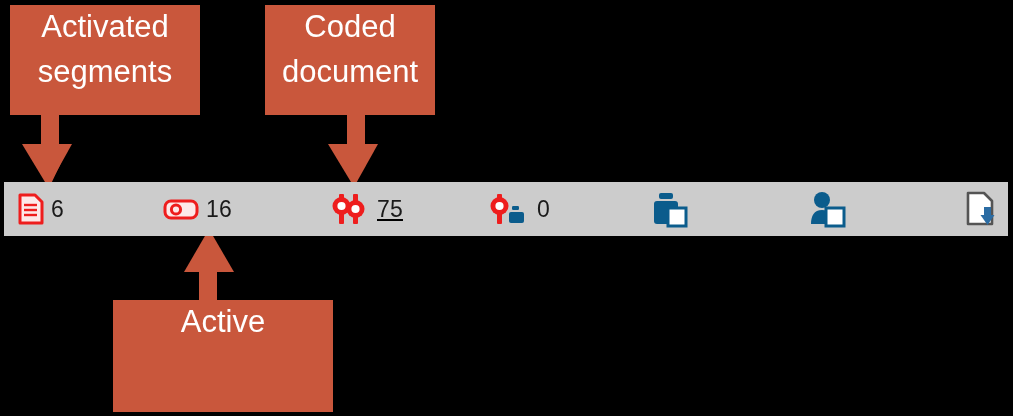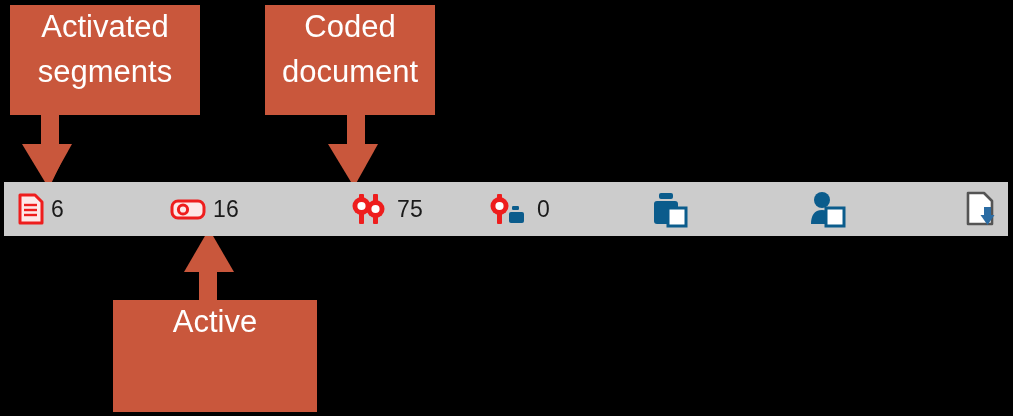--- a/index.html
+++ b/index.html
@@ -90,47 +90,47 @@
   </div>
   <svg class="arrow" style="left:326px; top:113px;" width="54" height="75" viewBox="0 0 54 75">
     <rect x="21" y="0" width="18" height="32" fill="#c9573c"></rect>
     <polygon points="2,31 52,31 28,74" fill="#c9573c"></polygon>
   </svg>
 
   <svg class="arrow" style="left:182px; top:227px;" width="54" height="78" viewBox="0 0 54 78">
     <polygon points="27,2 52,45 2,45" fill="#c9573c"></polygon>
     <rect x="17" y="44" width="18" height="34" fill="#c9573c"></rect>
   </svg>
-  <div class="callout" style="left:113px; top:300px; width:204px; height:112px;">
+  <div class="callout" style="left:113px; top:300px; width:220px; height:112px;">
     <div class="callout-line">Active</div>
   </div>
 
   <div class="statusbar">
 
     <div class="stat-item" style="left:14px;">
       <svg class="icon-box" width="26" height="32" viewBox="0 0 26 32">
         <path d="M2,2 H17 L24,9 V30 H2 Z" fill="#fde8e8" stroke="#ee1d1d" stroke-width="3" stroke-linejoin="round"></path>
         <g stroke="#ee1d1d" stroke-width="2.4" stroke-linecap="butt">
           <line x1="6" y1="12" x2="19" y2="12"></line>
           <line x1="6" y1="17" x2="19" y2="17"></line>
           <line x1="6" y1="22" x2="19" y2="22"></line>
         </g>
       </svg>
       <span class="stat-value">6</span>
     </div>
 
-    <div class="stat-item" style="left:166px;">
+    <div class="stat-item" style="left:159px;">
       <svg class="icon-box" width="36" height="26" viewBox="0 0 36 26">
         <rect x="2" y="5" width="32" height="17" rx="6" ry="6" fill="#fde8e8" stroke="#ee1d1d" stroke-width="3"></rect>
         <circle cx="13" cy="13.5" r="4.6" fill="none" stroke="#ee1d1d" stroke-width="3"></circle>
       </svg>
       <span class="stat-value">16</span>
     </div>
 
-    <div class="stat-item" style="left:348px;">
+    <div class="stat-item" style="left:328px;text-decoration:underline;">
       <svg class="icon-box" width="38" height="34" viewBox="0 0 38 34">
         <g fill="#ee1d1d">
           <rect x="7" y="2" width="5" height="30" rx="1"></rect>
           <circle cx="9.5" cy="14" r="9"></circle>
         </g>
         <circle cx="9.5" cy="14" r="4.1" fill="#ffffff"></circle>
         <g fill="#ee1d1d">
           <rect x="21" y="2" width="5" height="30" rx="1"></rect>
           <circle cx="23.5" cy="17" r="9"></circle>
         </g>

